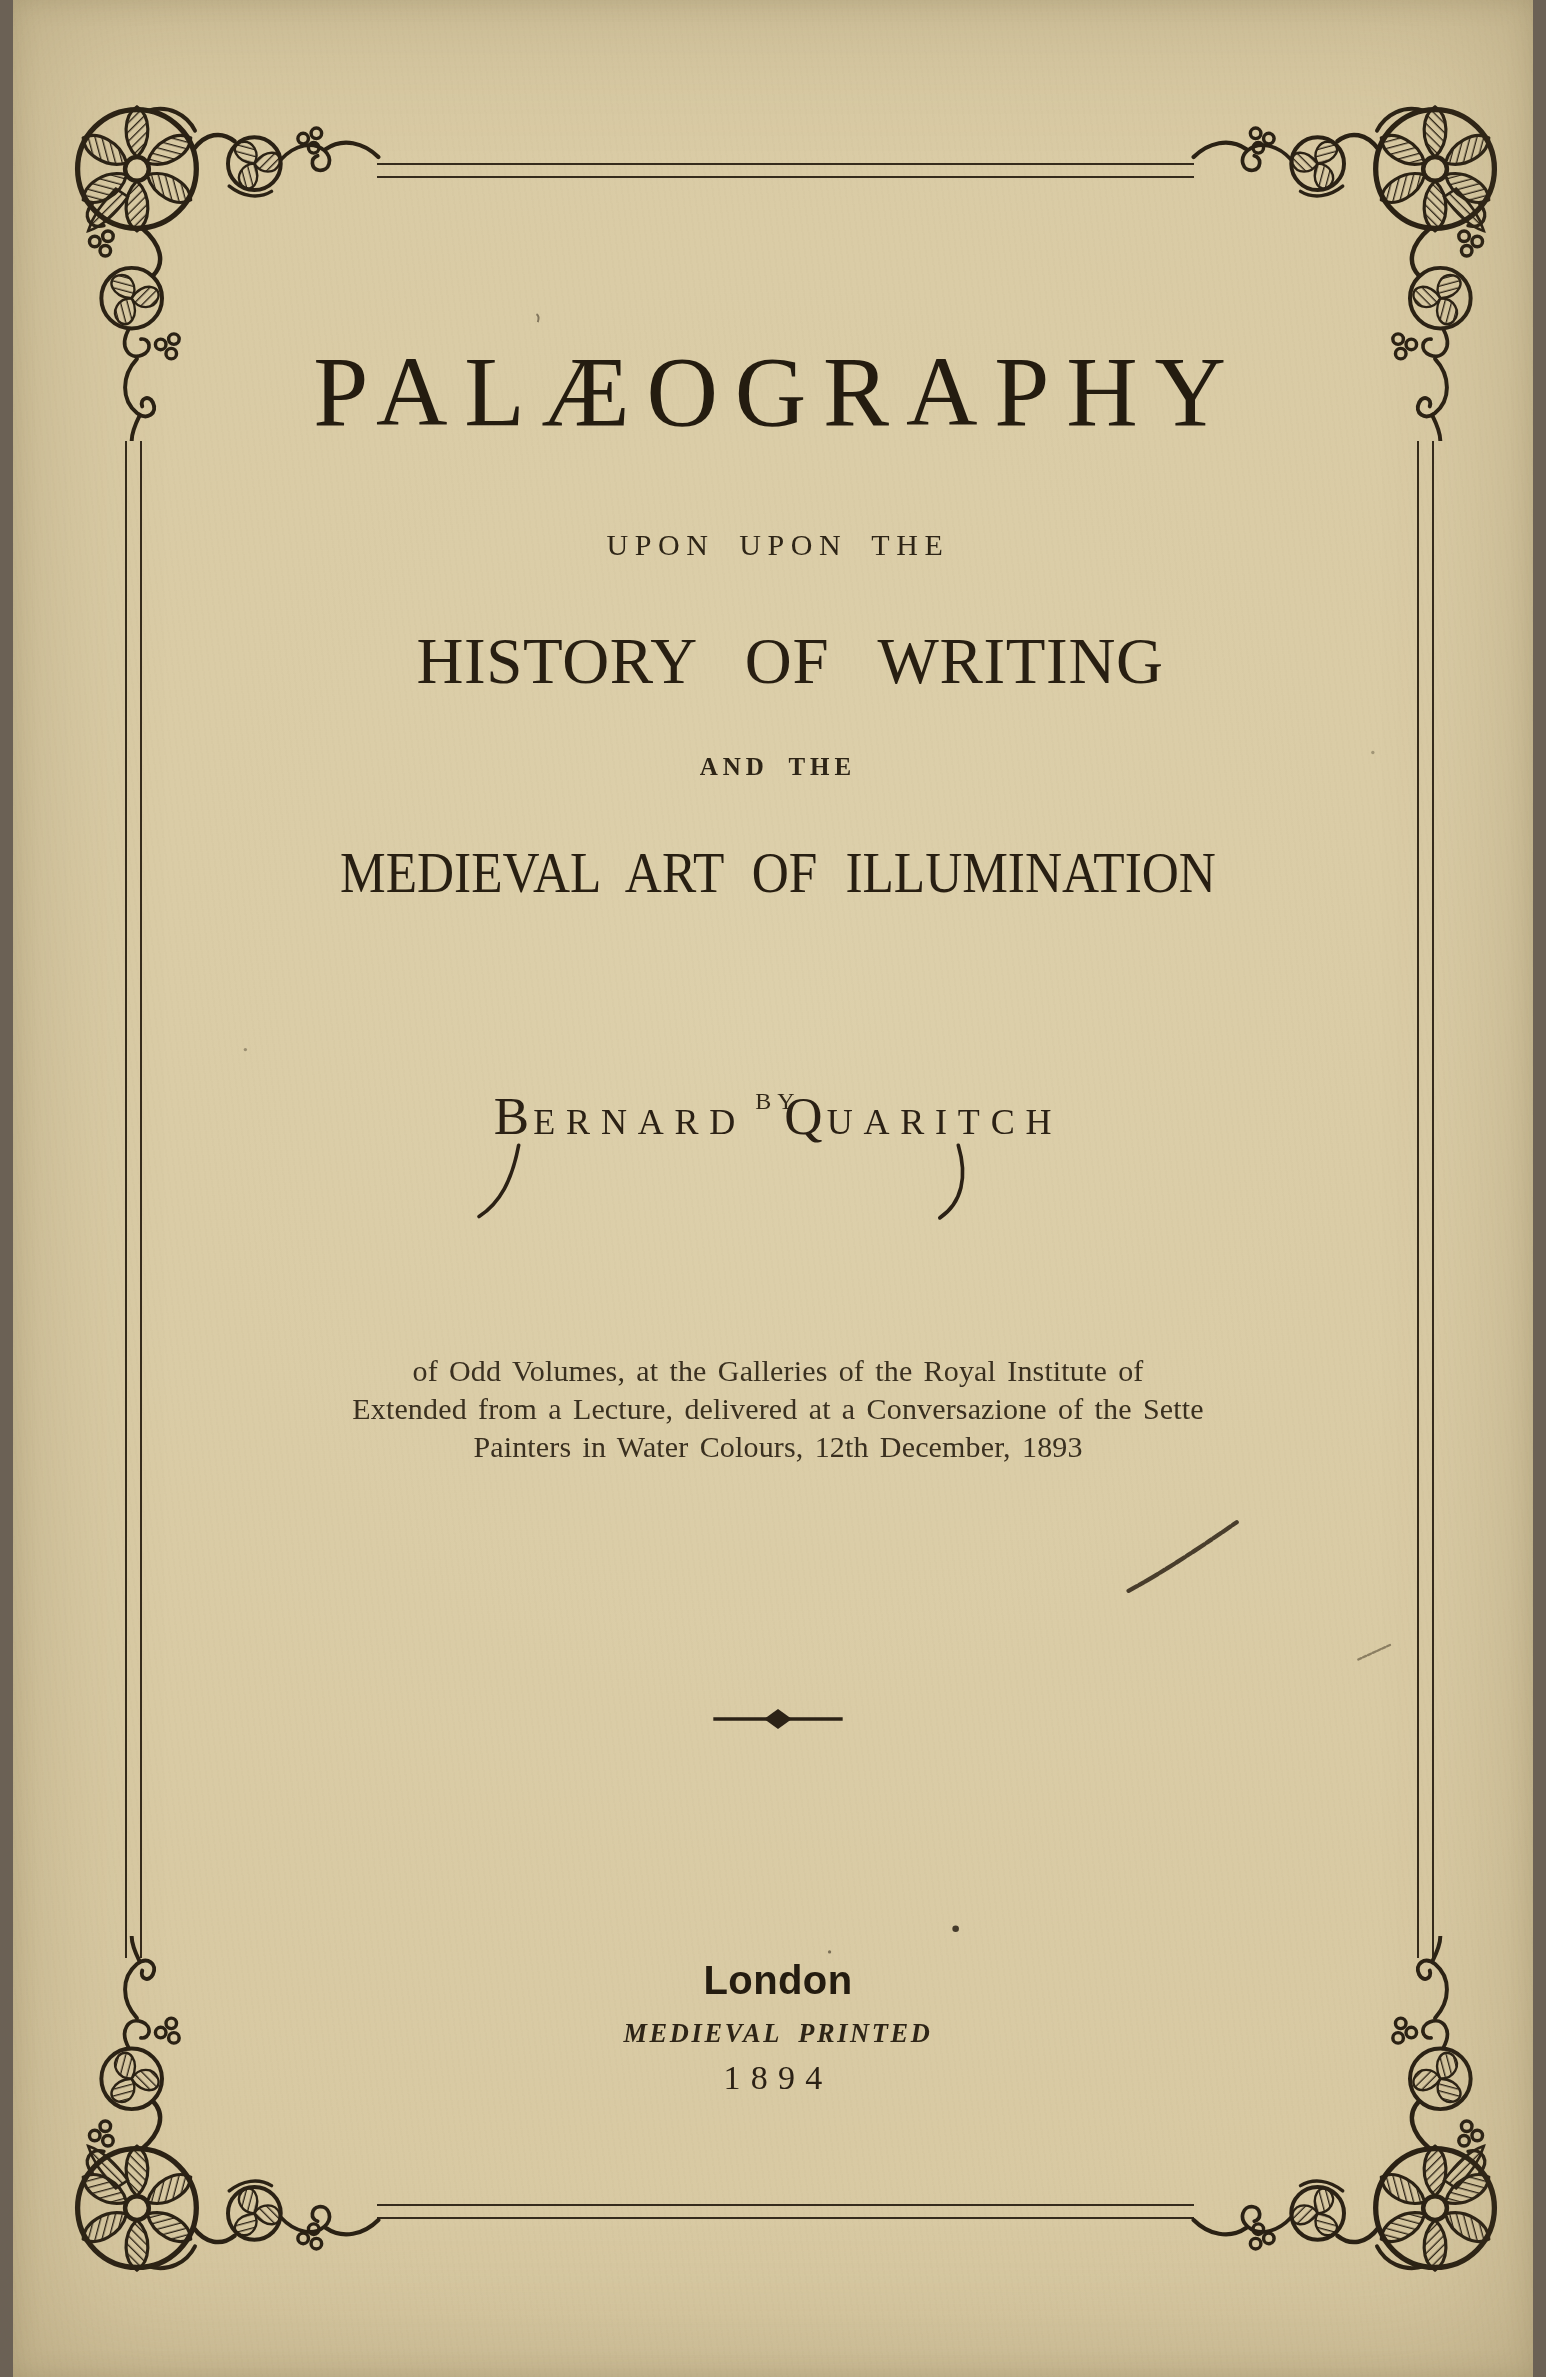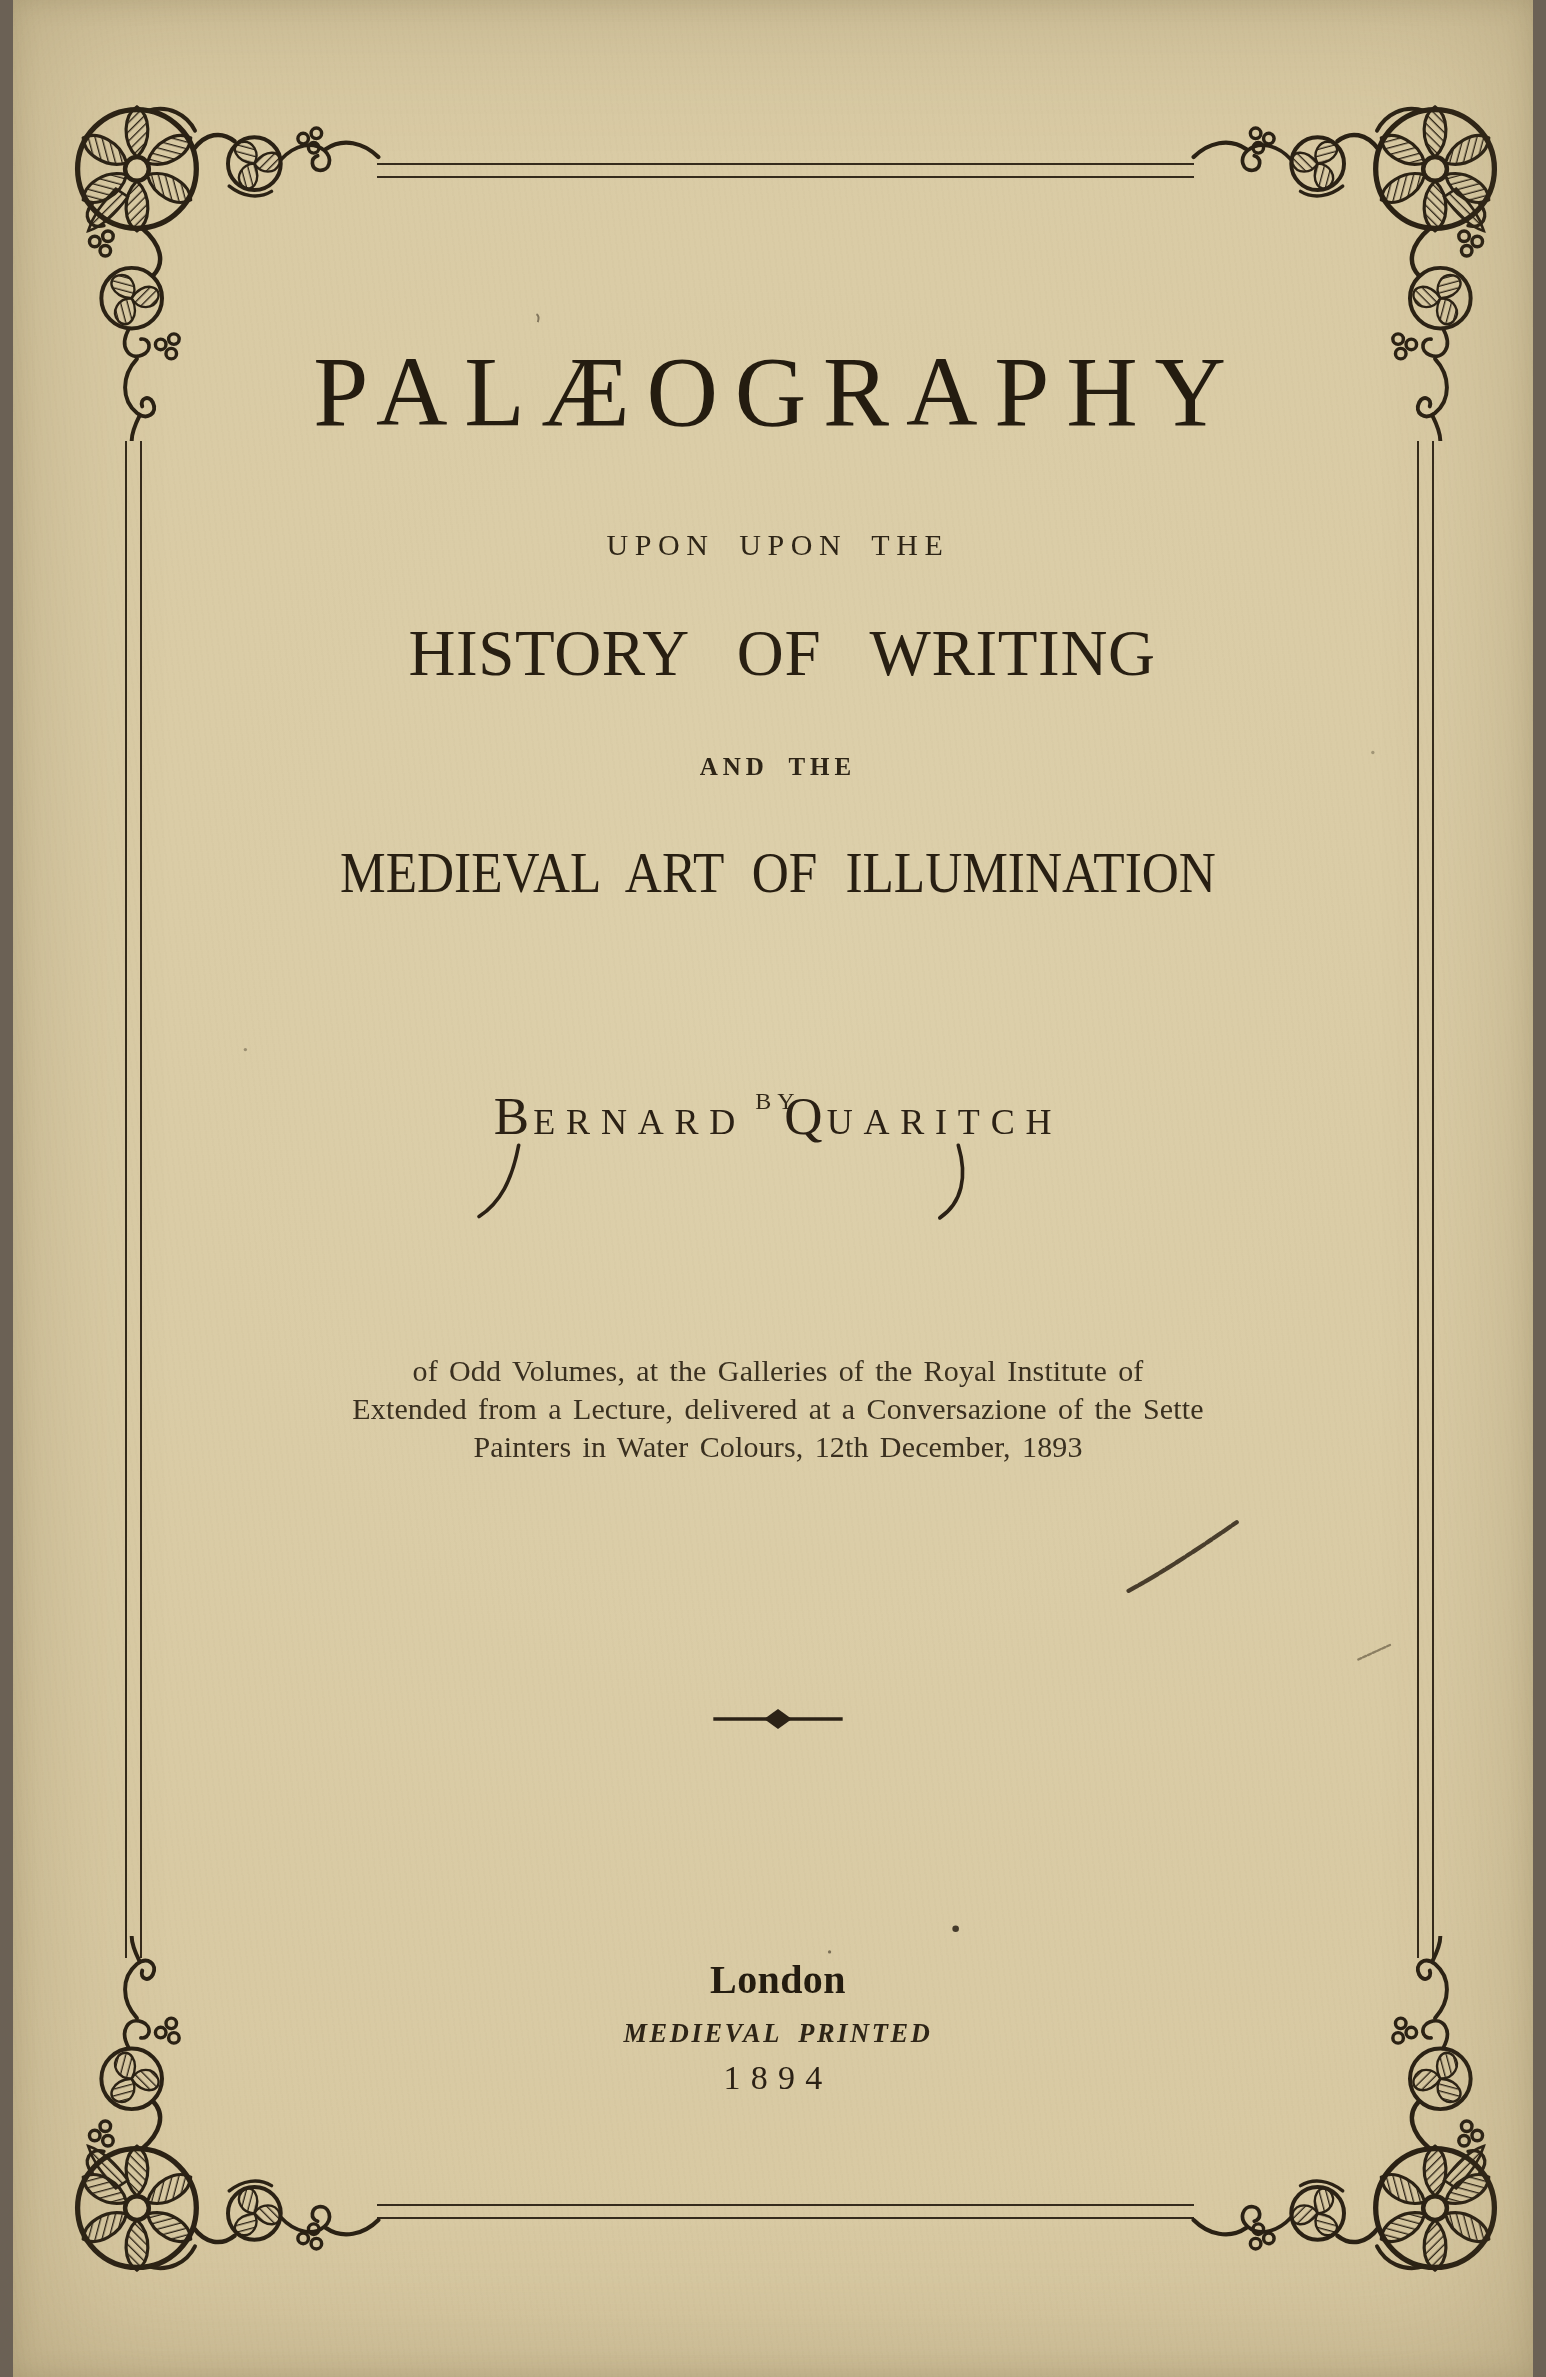--- a/index.html
+++ b/index.html
@@ -37,32 +37,32 @@
   .orn{position:absolute;width:310px;height:337px;pointer-events:none;}
   .orn.tl{left:58px;top:104px;}
   .orn.tr{left:1178px;top:104px;transform:scaleX(-1);}
   .orn.bl{left:58px;top:1936px;transform:scaleY(-1);}
   .orn.br{left:1178px;top:1936px;transform:scale(-1,-1);}
 
   
   .tb{position:absolute;left:112px;width:1306px;text-align:center;line-height:1;white-space:nowrap;}
   .title{top:342px;font-size:99px;letter-spacing:.17em;color:#241c10;font-weight:400;margin:0;}
   .series-note{top:530px;font-size:30px;letter-spacing:.22em;word-spacing:.35em;color:#2e2517;}
-  .subtitle{top:617px;font-size:65px;letter-spacing:.01em;word-spacing:.5em;color:#281f12;font-weight:400;margin:4px;}
+  .subtitle{top:617px;font-size:65px;letter-spacing:.01em;word-spacing:.5em;color:#281f12;font-weight:400;margin:12px;}
   .connector{top:754px;font-size:25px;font-weight:bold;letter-spacing:.2em;word-spacing:.35em;color:#2e2517;}
   .subtitle2{top:844px;font-size:57px;letter-spacing:0;word-spacing:.3em;color:#281f12;font-weight:400;margin:0;transform:scaleX(.9);transform-origin:50% 0;}
   .byline{top:1045px;font-size:24px;letter-spacing:.25em;color:#33291a;margin-top:44px;}
   .author{top:1089px;display:flex;justify-content:center;align-items:baseline;gap:0;}
   .author .rest{font-size:36px;letter-spacing:.3em;color:#2b2115;}
   .author .initial{position:relative;font-size:53px;letter-spacing:.08em;color:#2b2115;line-height:1.05;}
   .author .wordgap{width:38px;}
   .swash{position:absolute;left:-6.6px;bottom:-57px;width:42px;height:66px;overflow:visible;}
   .lecture{top:1352px;font-size:30px;line-height:38px;letter-spacing:.005em;word-spacing:.12em;color:#3a3020;}
   .divider{top:1707px;}
-  .imprint-city{top:1960px;font-size:40px;font-weight:bold;font-family:Liberation Serif, serif;letter-spacing:.01em;color:#241c10;text-align:center;}
+  .imprint-city{top:1960px;font-size:40px;font-weight:bold;font-family:Liberation Sans, sans-serif;letter-spacing:.01em;color:#241c10;text-align:center;}
   .imprint-statement{top:2020px;font-size:26.4px;font-style:italic;font-weight:bold;letter-spacing:.1em;word-spacing:.3em;color:#2e2517;}
   .imprint-year{top:2061px;font-size:34px;letter-spacing:.3em;color:#2b2115;}
 
   .artifacts{position:absolute;inset:0;pointer-events:none;}
   svg.defs-holder{position:absolute;width:0;height:0;}
 </style>
 </head>
 <body>
 
 <div class="page">

